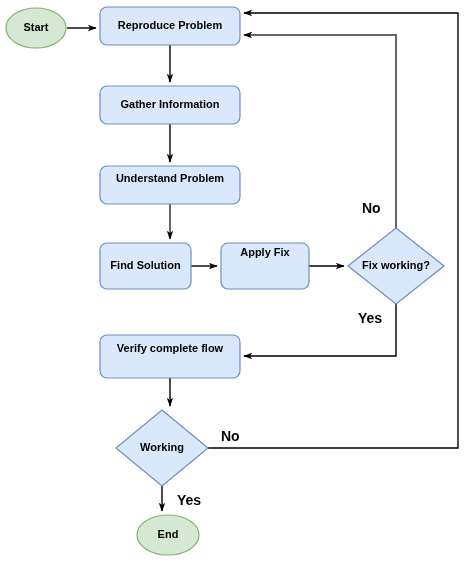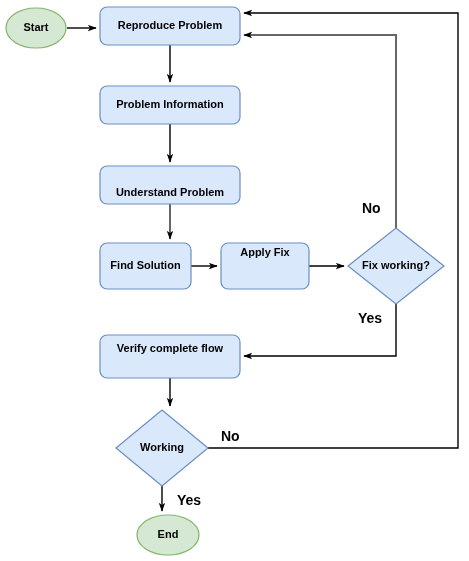--- a/index.html
+++ b/index.html
@@ -97,23 +97,23 @@
 
   <polygon points="162,410 208,448 162,486 116,448" fill="#dae8fc" stroke="#6c8ebf" stroke-width="1.2"></polygon>
 
   <ellipse cx="168" cy="535" rx="31" ry="20" fill="#d5e8d4" stroke="#82b366" stroke-width="1.2"></ellipse>
 </svg>
 
 <div class="node-label" style="left:6px; top:8px; width:60px; height:40px;">Start</div>
 
 <div class="node-label" style="left:100px; top:7px; width:140px; height:38px;">Reproduce Problem</div>
 
-<div class="node-label" style="left:100px; top:86px; width:140px; height:38px;">Problem Information</div>
+<div class="node-label" style="left:100px; top:86px; width:140px; height:38px;">Gather Information</div>
 
-<div class="node-label" style="left:100px; top:166px; width:140px; height:53px;border-radius:17px;">Understand Problem</div>
+<div class="node-label" style="left:100px; top:152px; width:140px; height:53px;border-radius:17px;">Understand Problem</div>
 
 <div class="node-label" style="left:100px; top:243px; width:91px; height:46px;border-radius:21px;">Find Solution</div>
 
 <div class="node-label" style="left:221px; top:230px; width:88px; height:46px;">Apply Fix</div>
 
 <div class="node-label" style="left:348px; top:228px; width:96px; height:76px;">Fix working?</div>
 
 <div class="node-label" style="left:100px; top:335px; width:140px; height:27px;">Verify complete flow</div>
 
 <div class="node-label" style="left:116px; top:410px; width:92px; height:76px;">Working</div>

